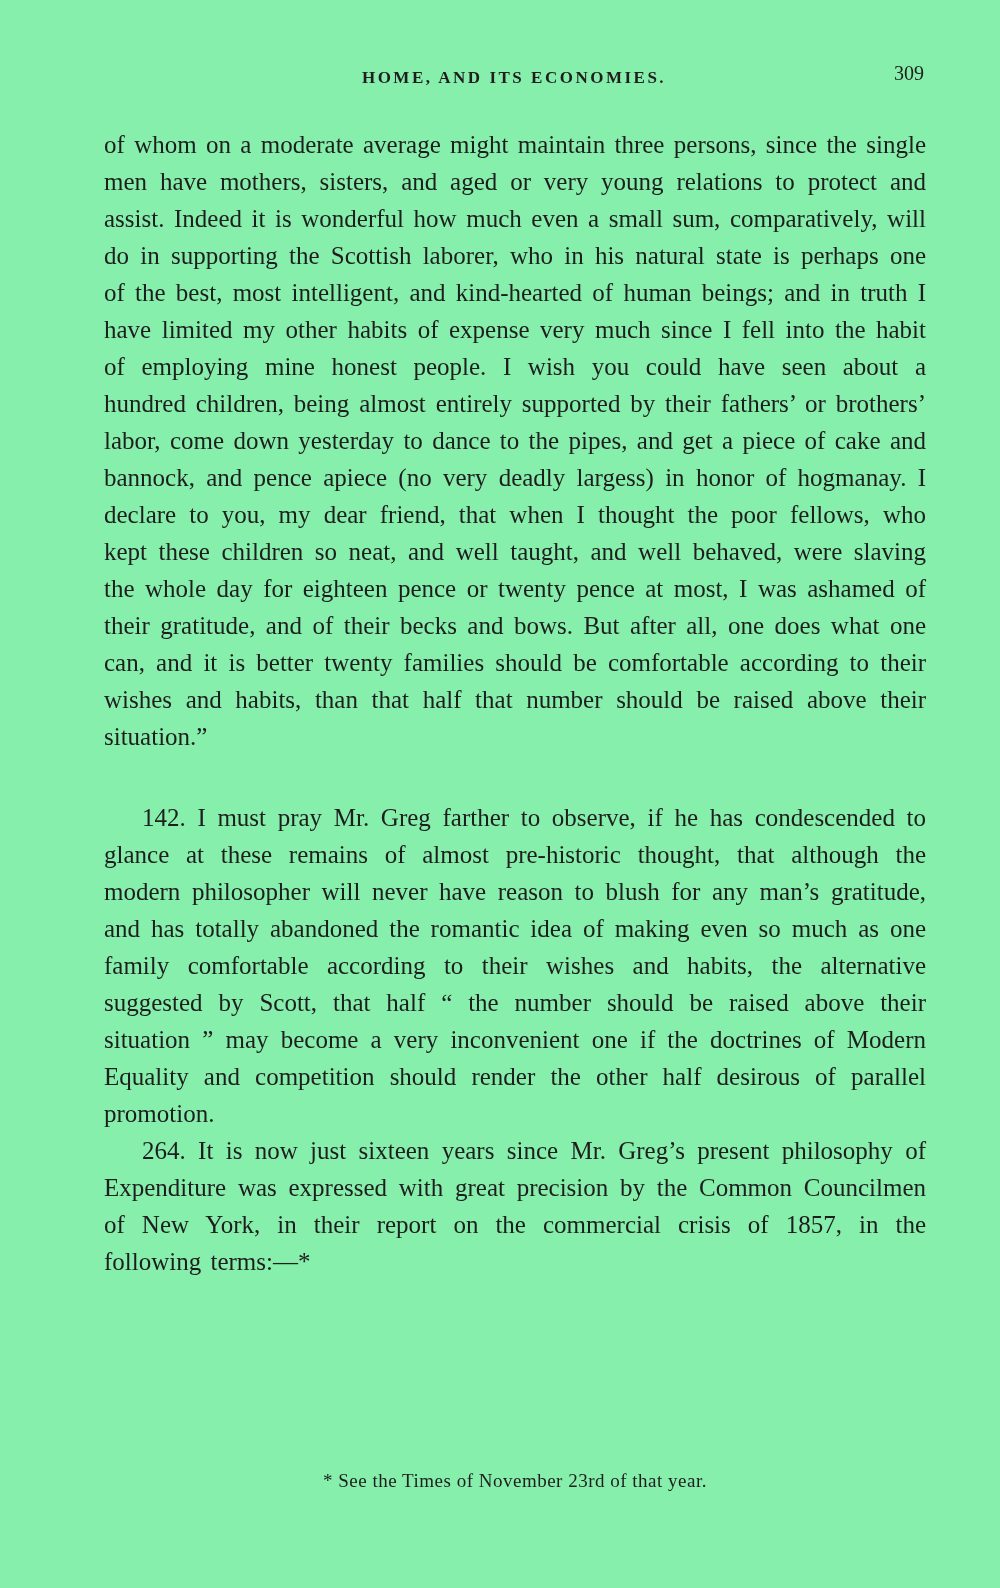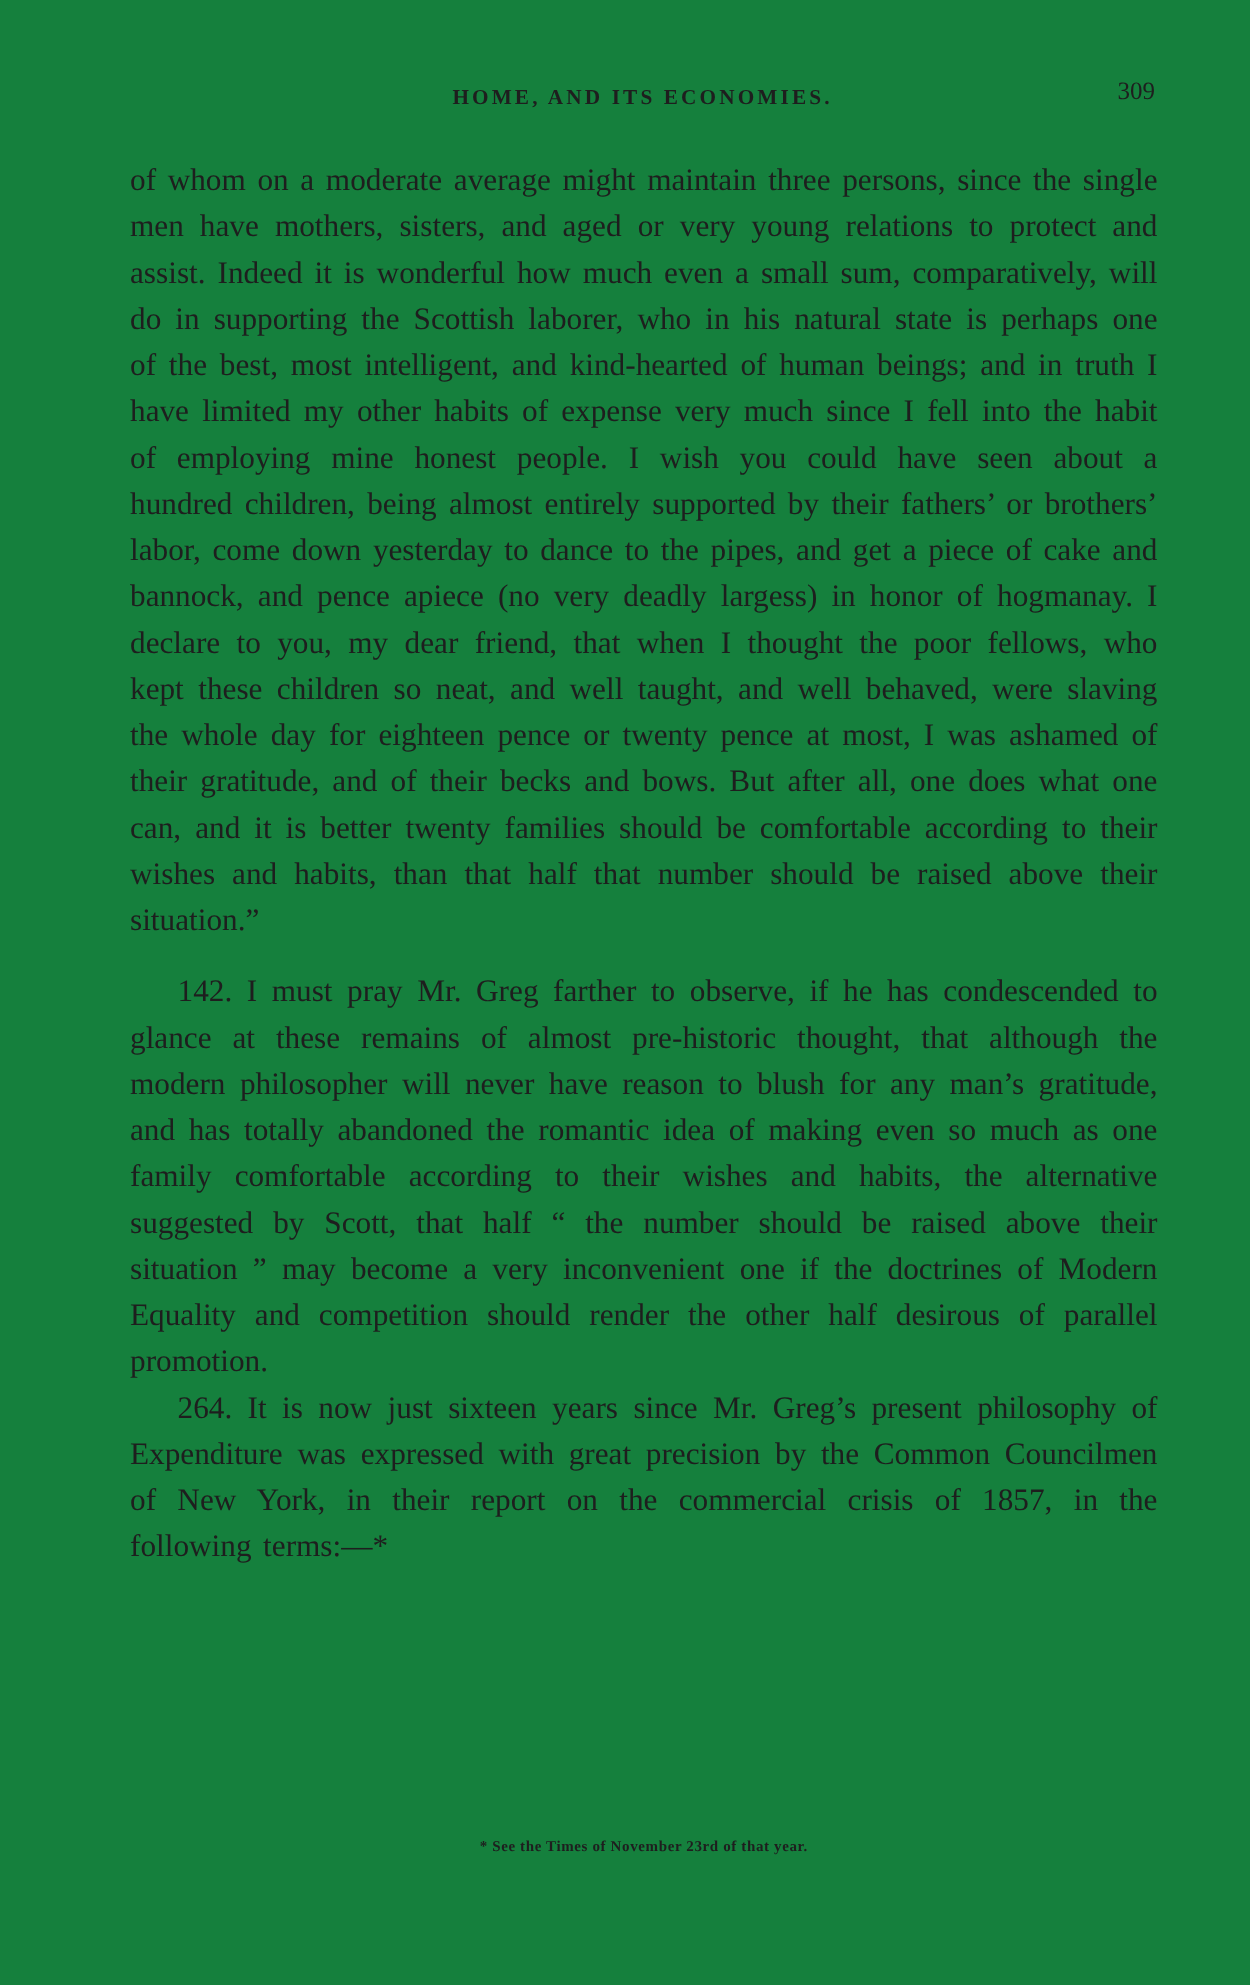--- a/index.html
+++ b/index.html
@@ -5,21 +5,21 @@
   html, body {
     margin: 0;
     padding: 0;
     background: #e9e8e4;
   }
   .page {
     position: relative;
     width: 1000px;
     height: 1588px;
     margin: 0 auto;
-    background: #15803d;
+    background: #86efac;
     color: #1e1e1e;
     font-family: "Liberation Serif", serif;
     box-sizing: border-box;
     overflow: hidden;
   }
   .page-header {
     position: absolute;
     top: 62px;
     left: 104px;
     right: 76px;
@@ -48,33 +48,33 @@
     width: 822px;
     font-size: 25px;
     line-height: 37px;
     text-align: justify;
     word-spacing: 3px;
   }
   .para {
     margin: 0;
   }
   .para.spaced-above {
-    margin-top: 20px;
+    margin-top: 44px;
   }
   .para.first-line-indent {
     text-indent: 38px;
   }
   .footnote {
     position: absolute;
     left: 104px;
     width: 822px;
     top: 1470px;
     text-align: center;
-    font-size: 12px;
-    font-weight: bold;
+    font-size: 19px;
+    font-weight: normal;
     letter-spacing: 0.5px;
   }
 </style>
 </head>
 <body>
 
 <div class="page">
 
   <div class="page-header">
     <span class="running-title">HOME, AND ITS ECONOMIES.</span>

